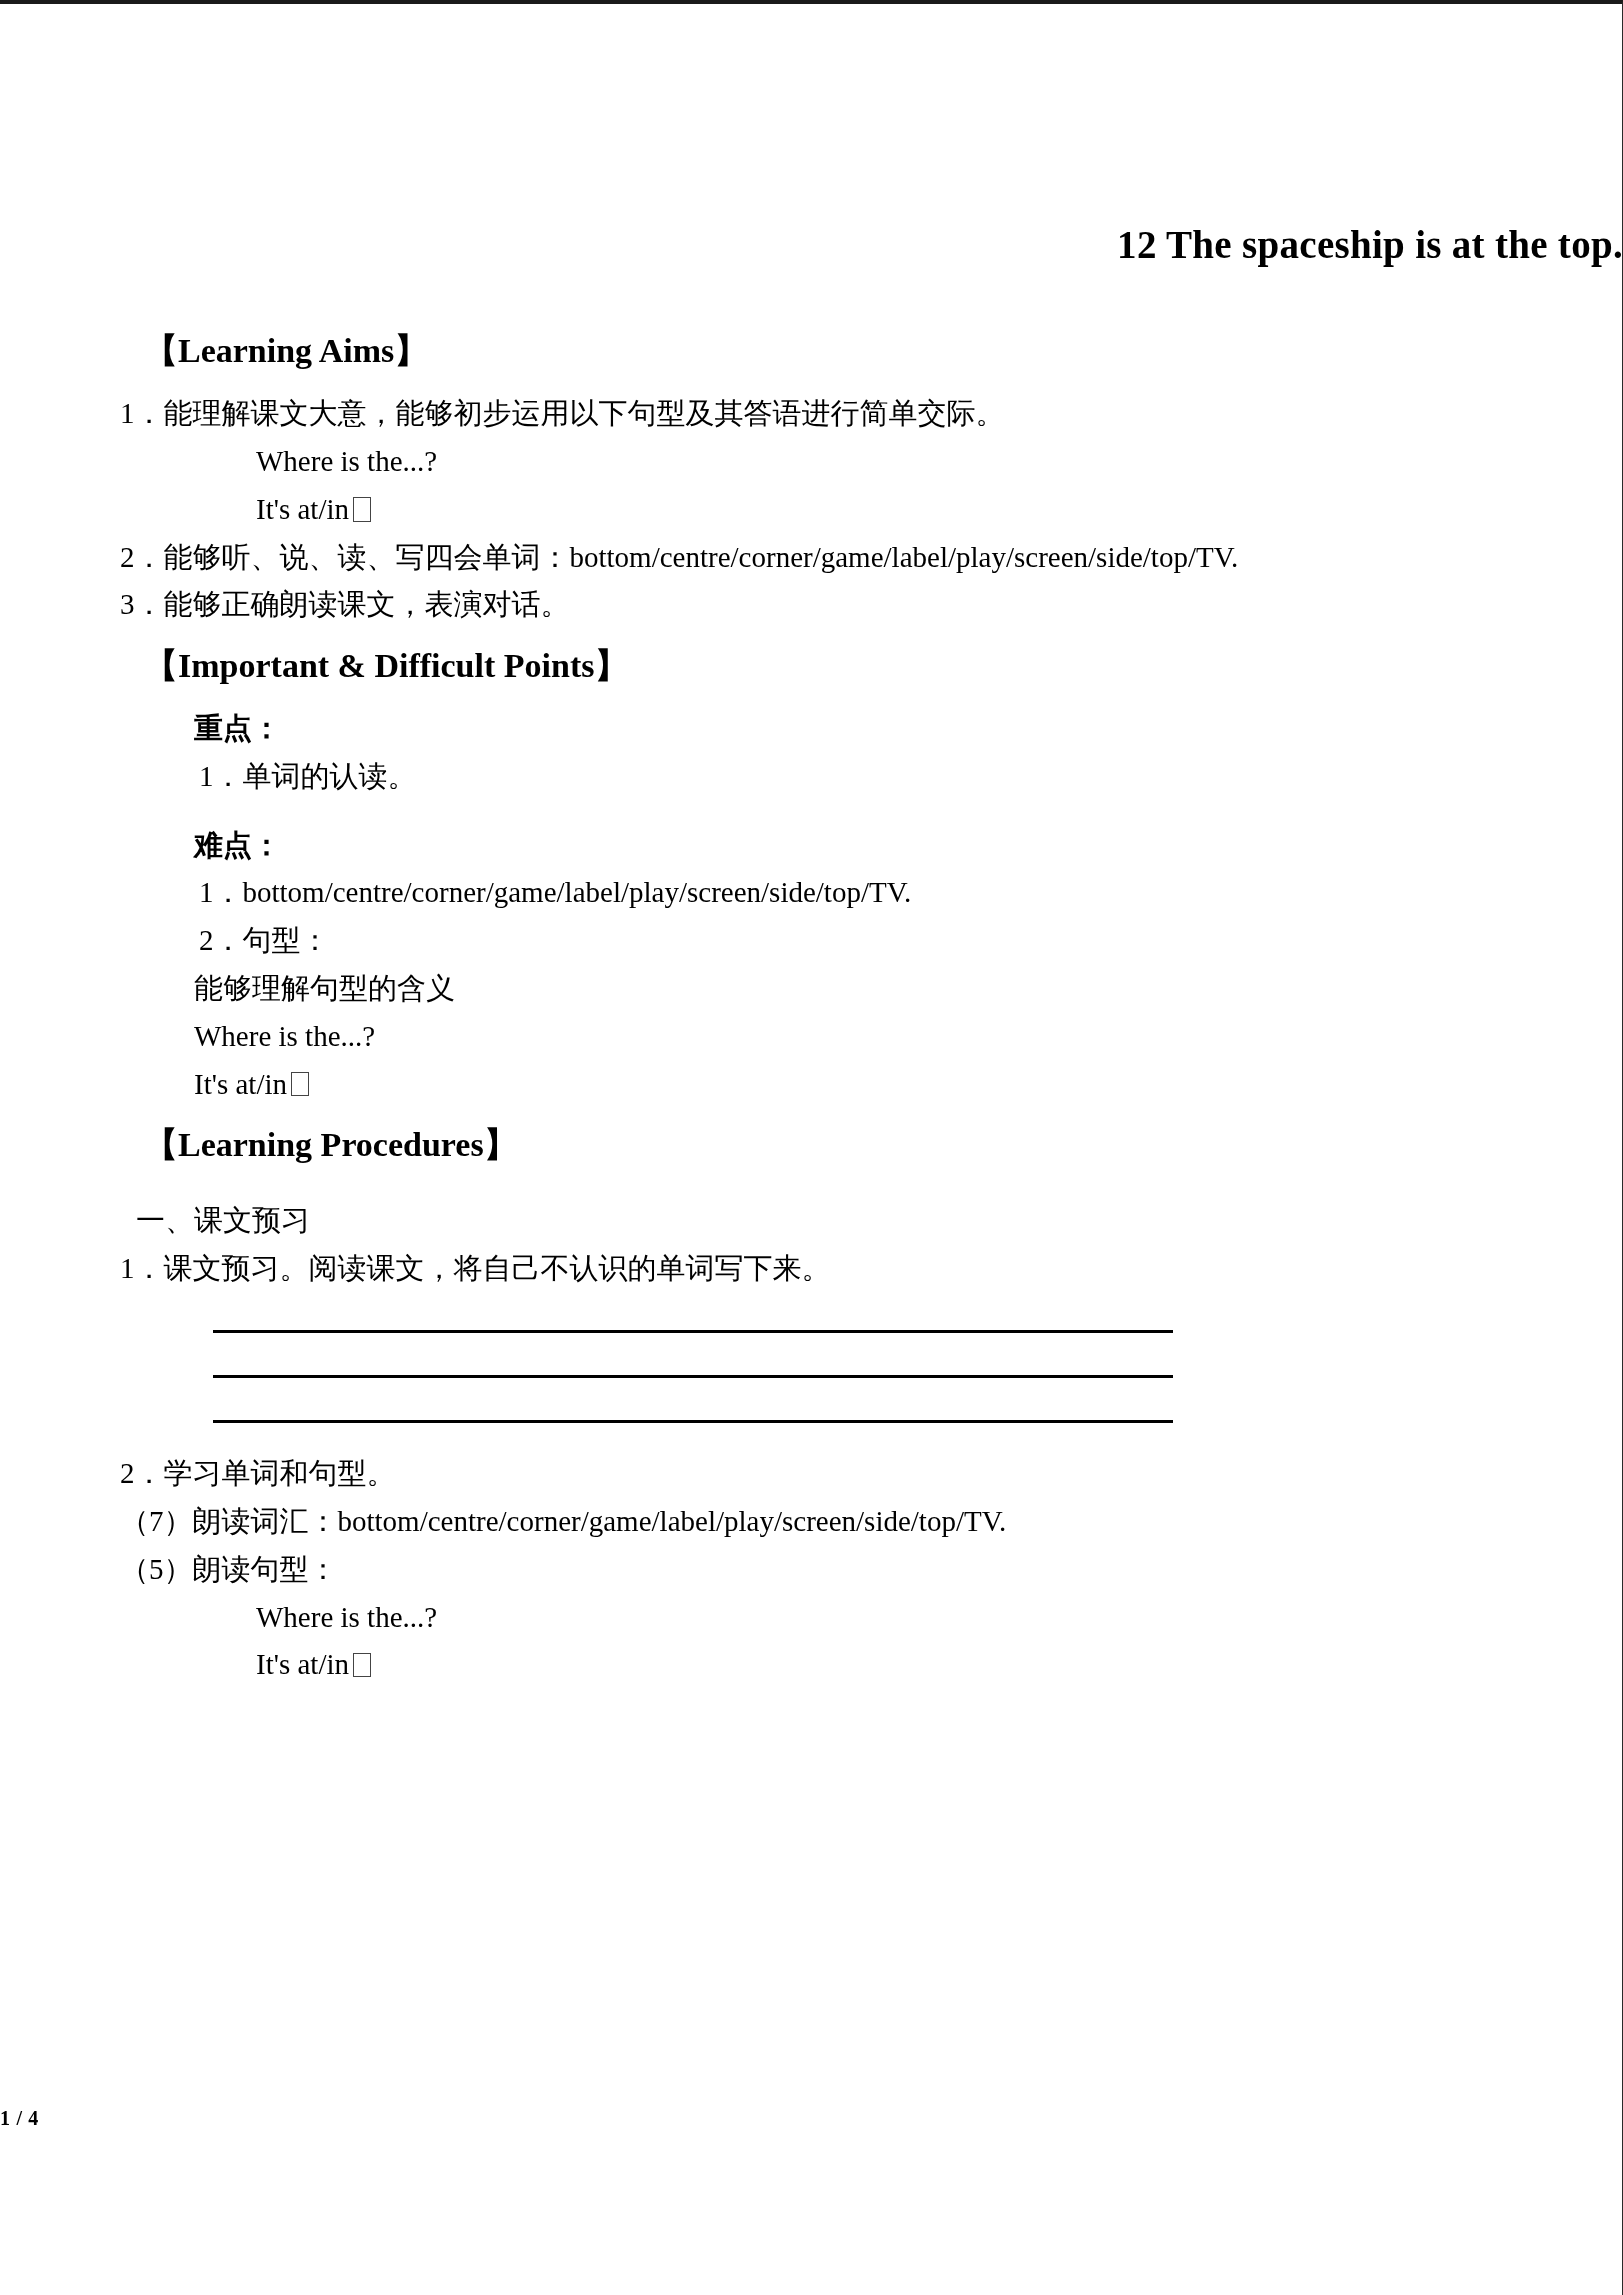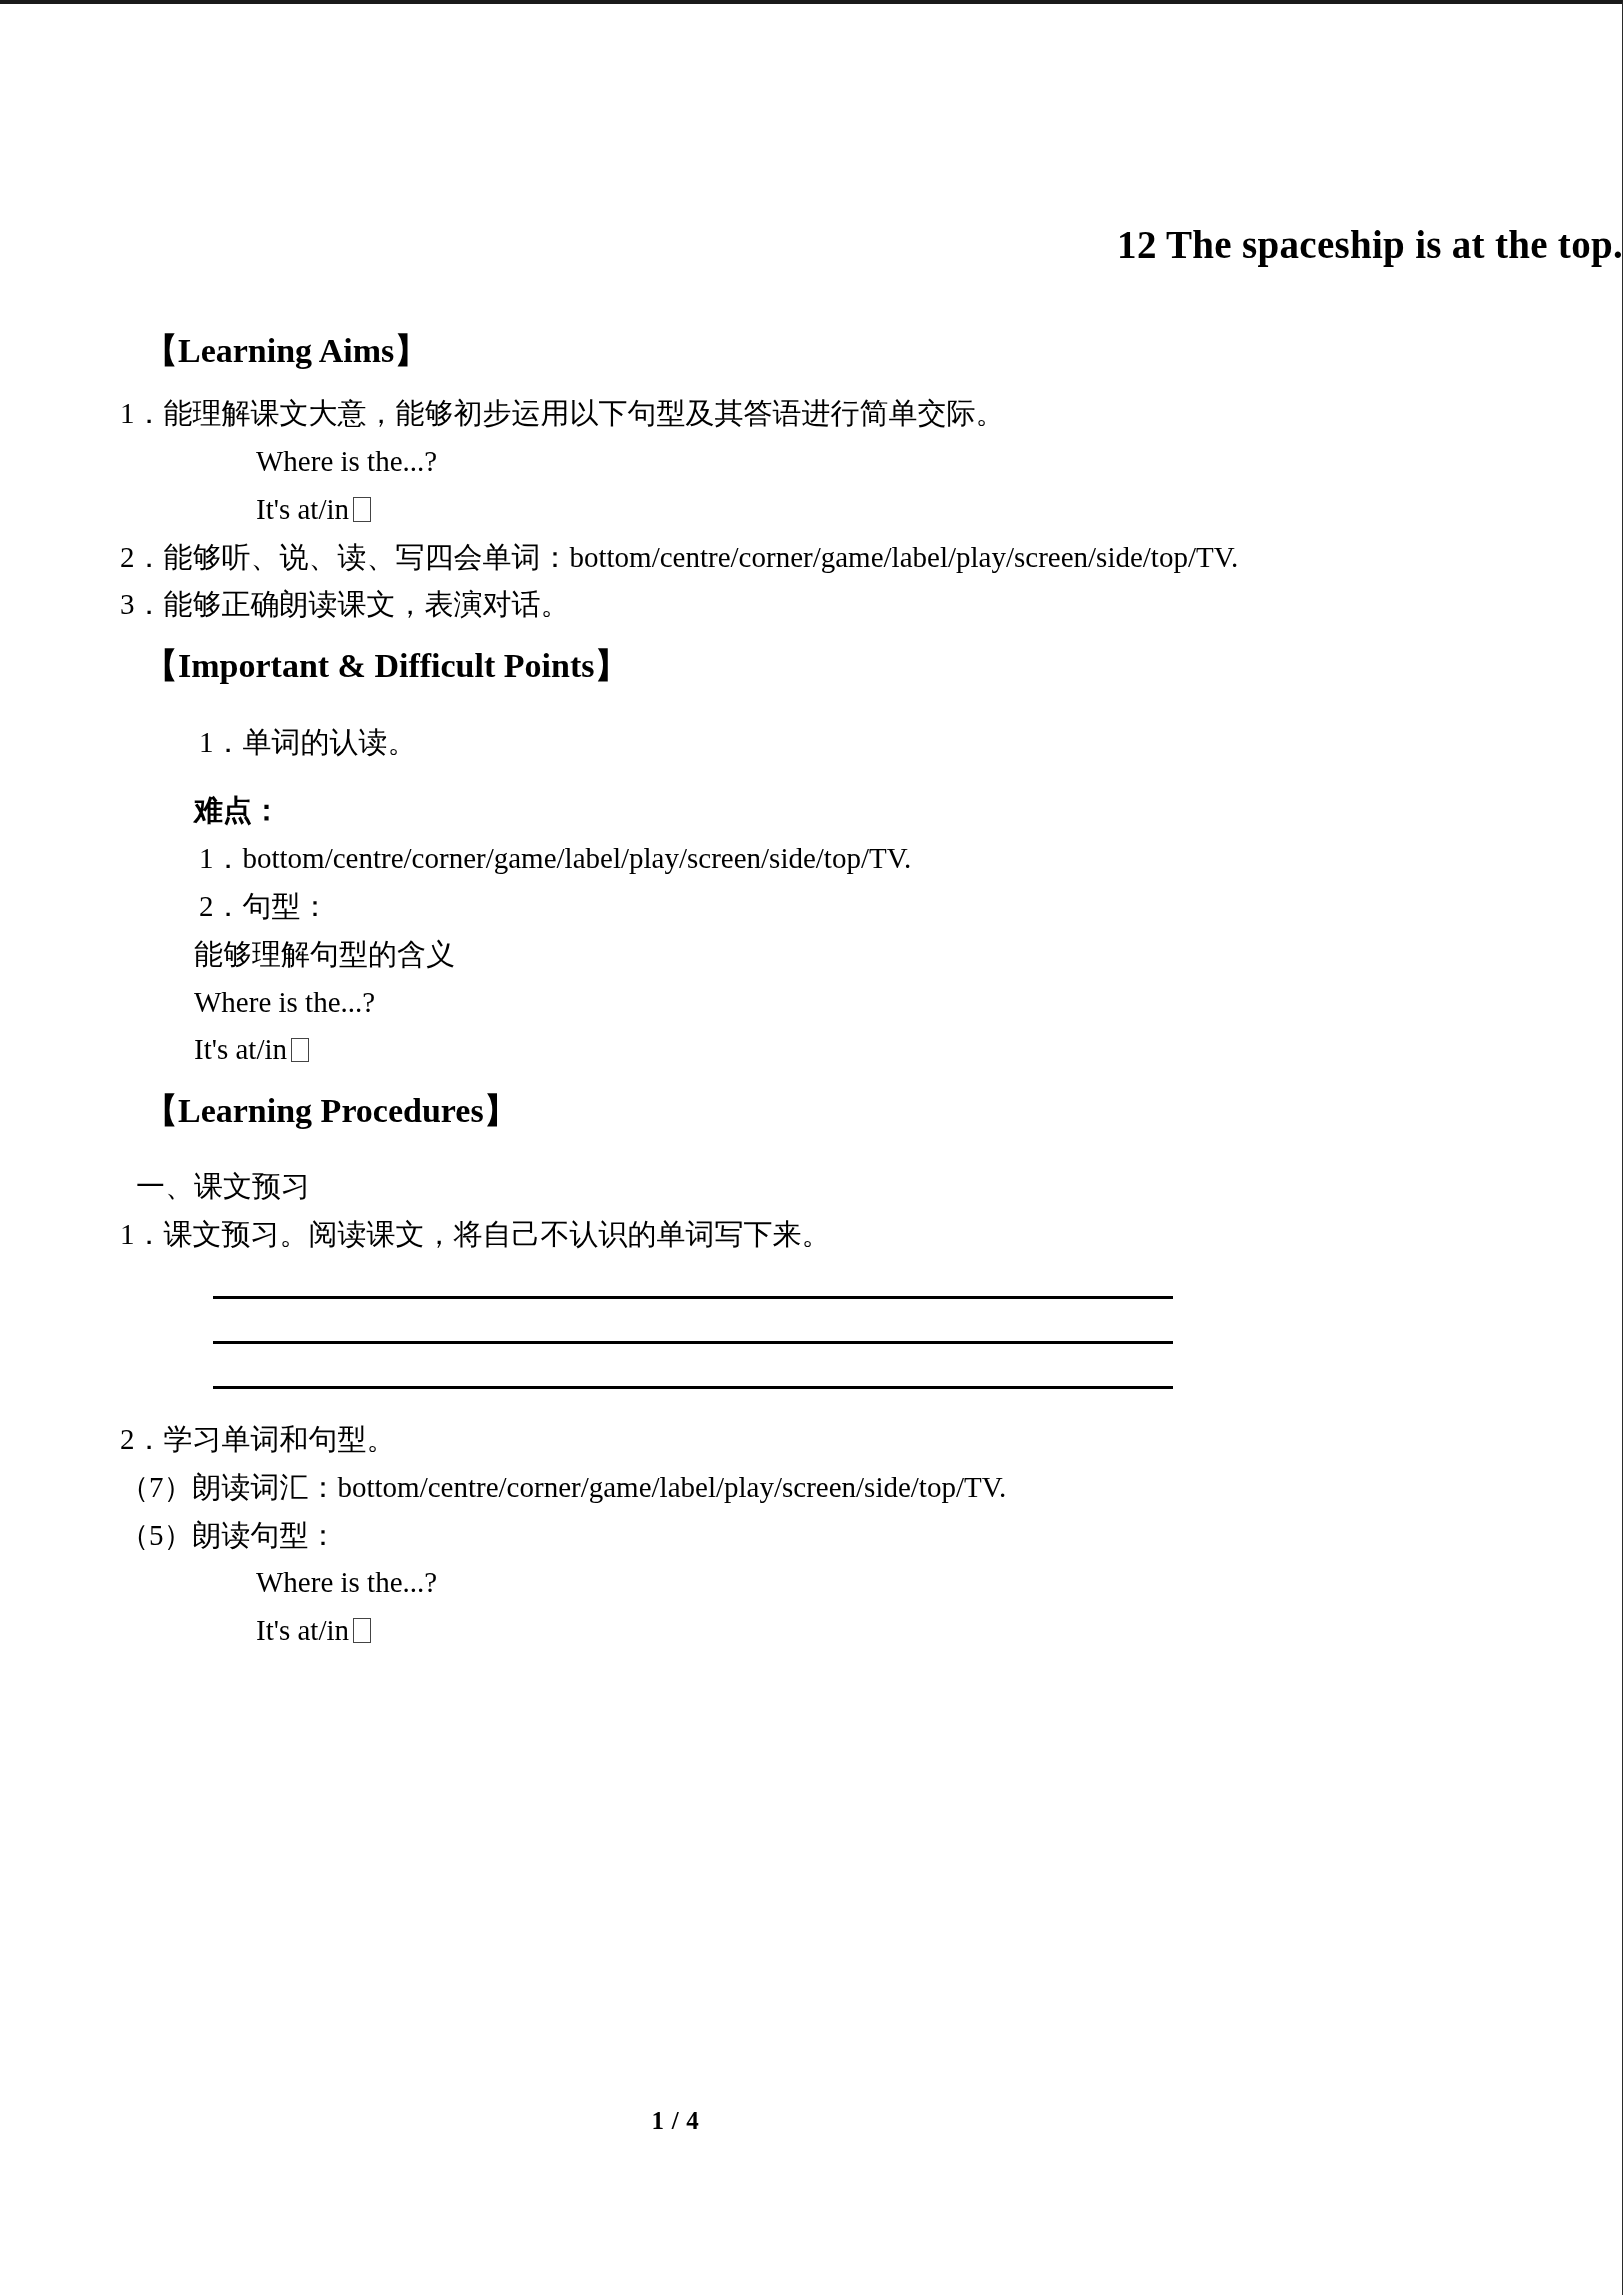--- a/index.html
+++ b/index.html
@@ -78,22 +78,22 @@
     border-bottom: 3.4px solid #000000;
   }
   .rule-gap { height: 42px; }
 
   
   .footer {
     position: absolute;
     left: 0;
     top: 2103px;
     width: 1351px;
-    text-align: center;
-    font-size: 25px;
+    text-align: left;
+    font-size: 20px;
     font-weight: bold;
     letter-spacing: 0.7px;
   }
 
   
   .tofu {
     display: inline-block;
     width: 17.7px;
     height: 24.5px;
     border: 1.4px solid #444;
@@ -129,20 +129,21 @@
     <div class="gap-xs"></div>
 
     <div class="line lvl-2">3．能够正确朗读课文，表演对话。</div>
 
     <div class="gap-sm"></div>
 
     <div class="section-heading">【Important &amp; Difficult Points】</div>
 
     <div class="gap-sm"></div>
 
+    <div class="line lvl-05 bold">重点：</div>
     <div class="gap-xs"></div>
 
     <div class="line lvl-1">1．单词的认读。</div>
     <div class="gap-xs"></div>
 
 
     <div class="gap-sm"></div>
 
     <div class="line lvl-05 bold">难点：</div>
     <div class="gap-xs"></div>

